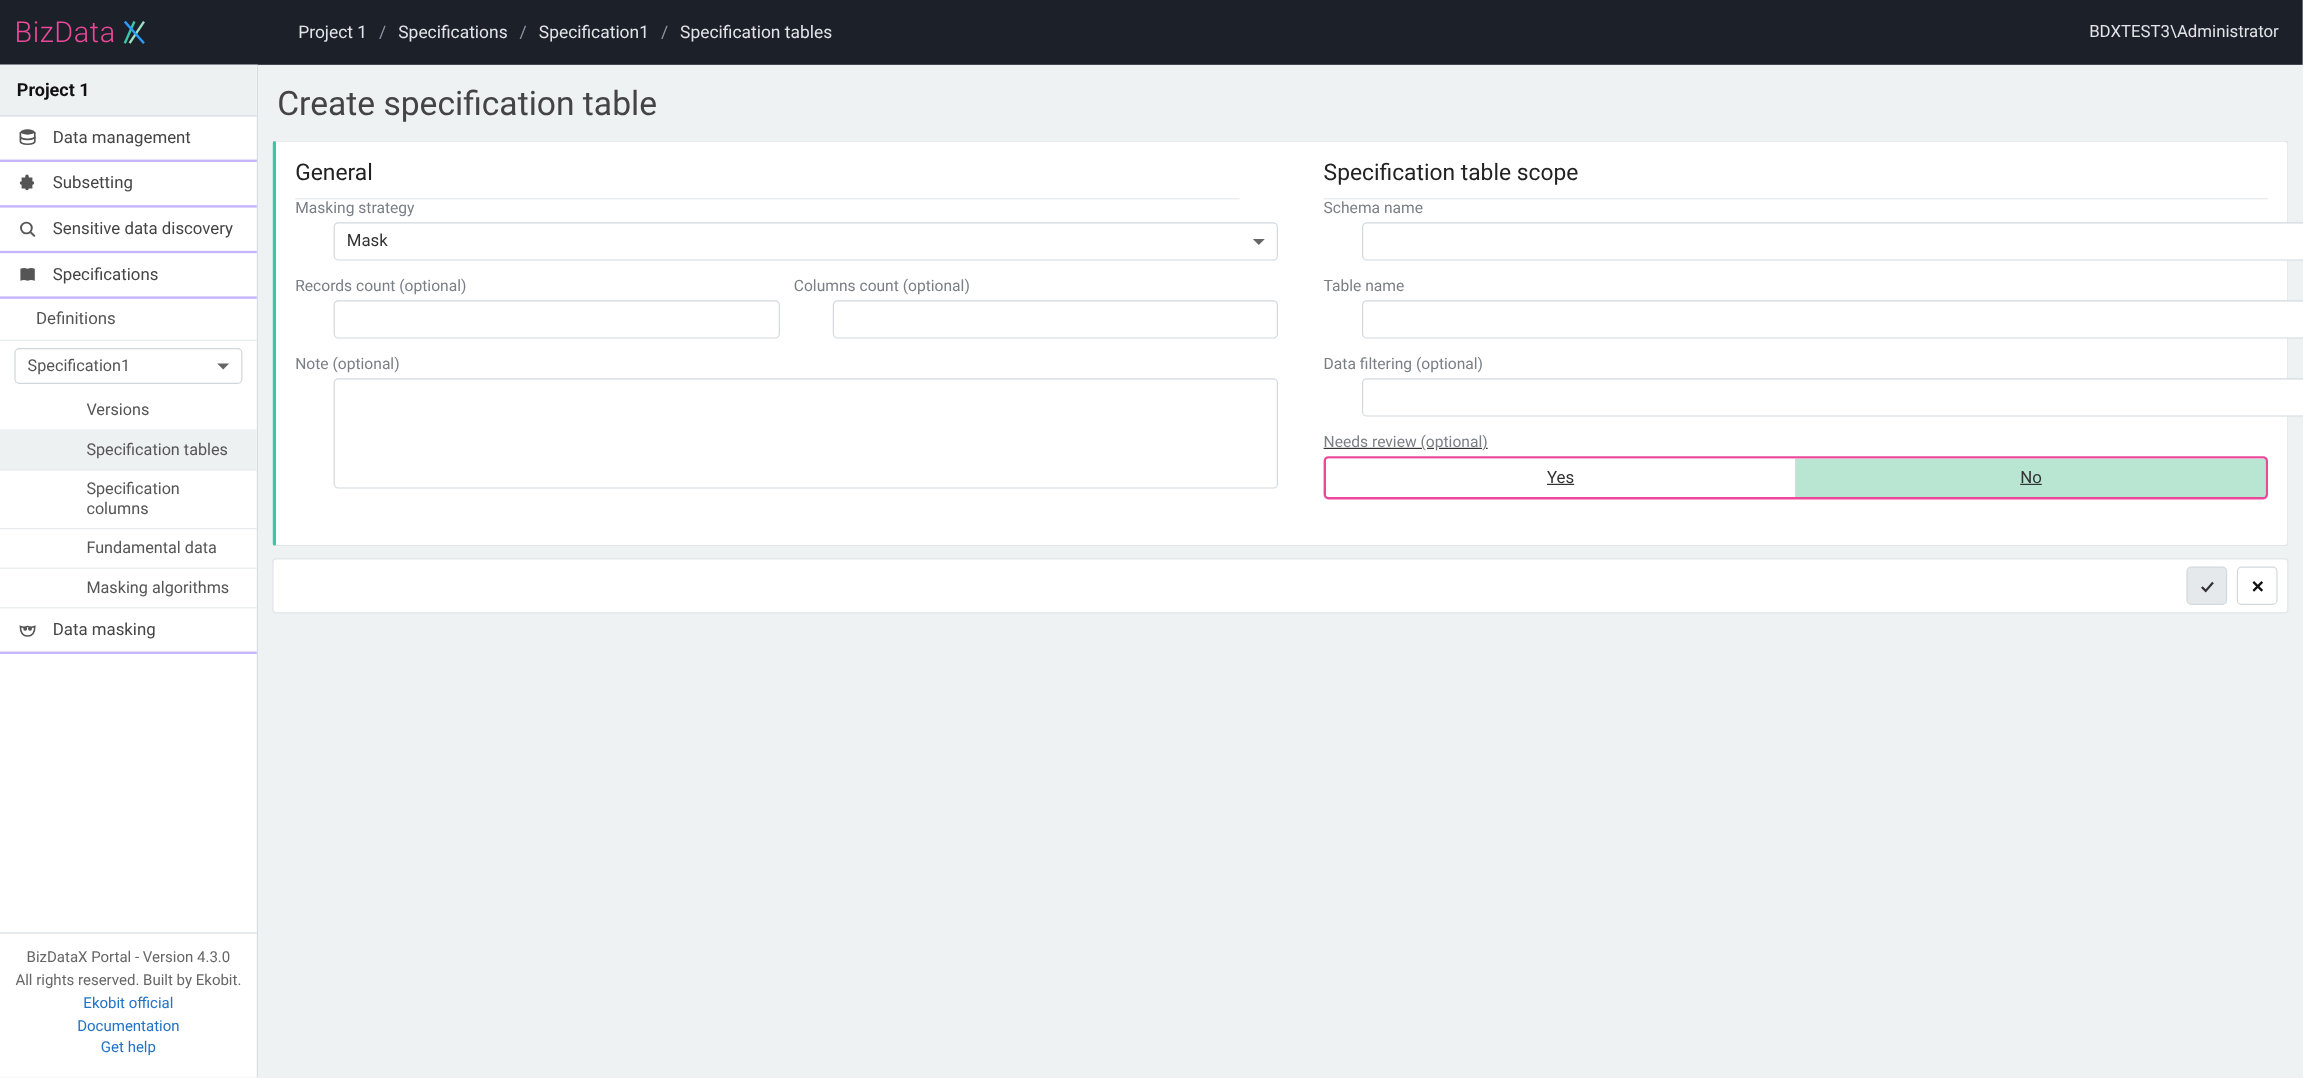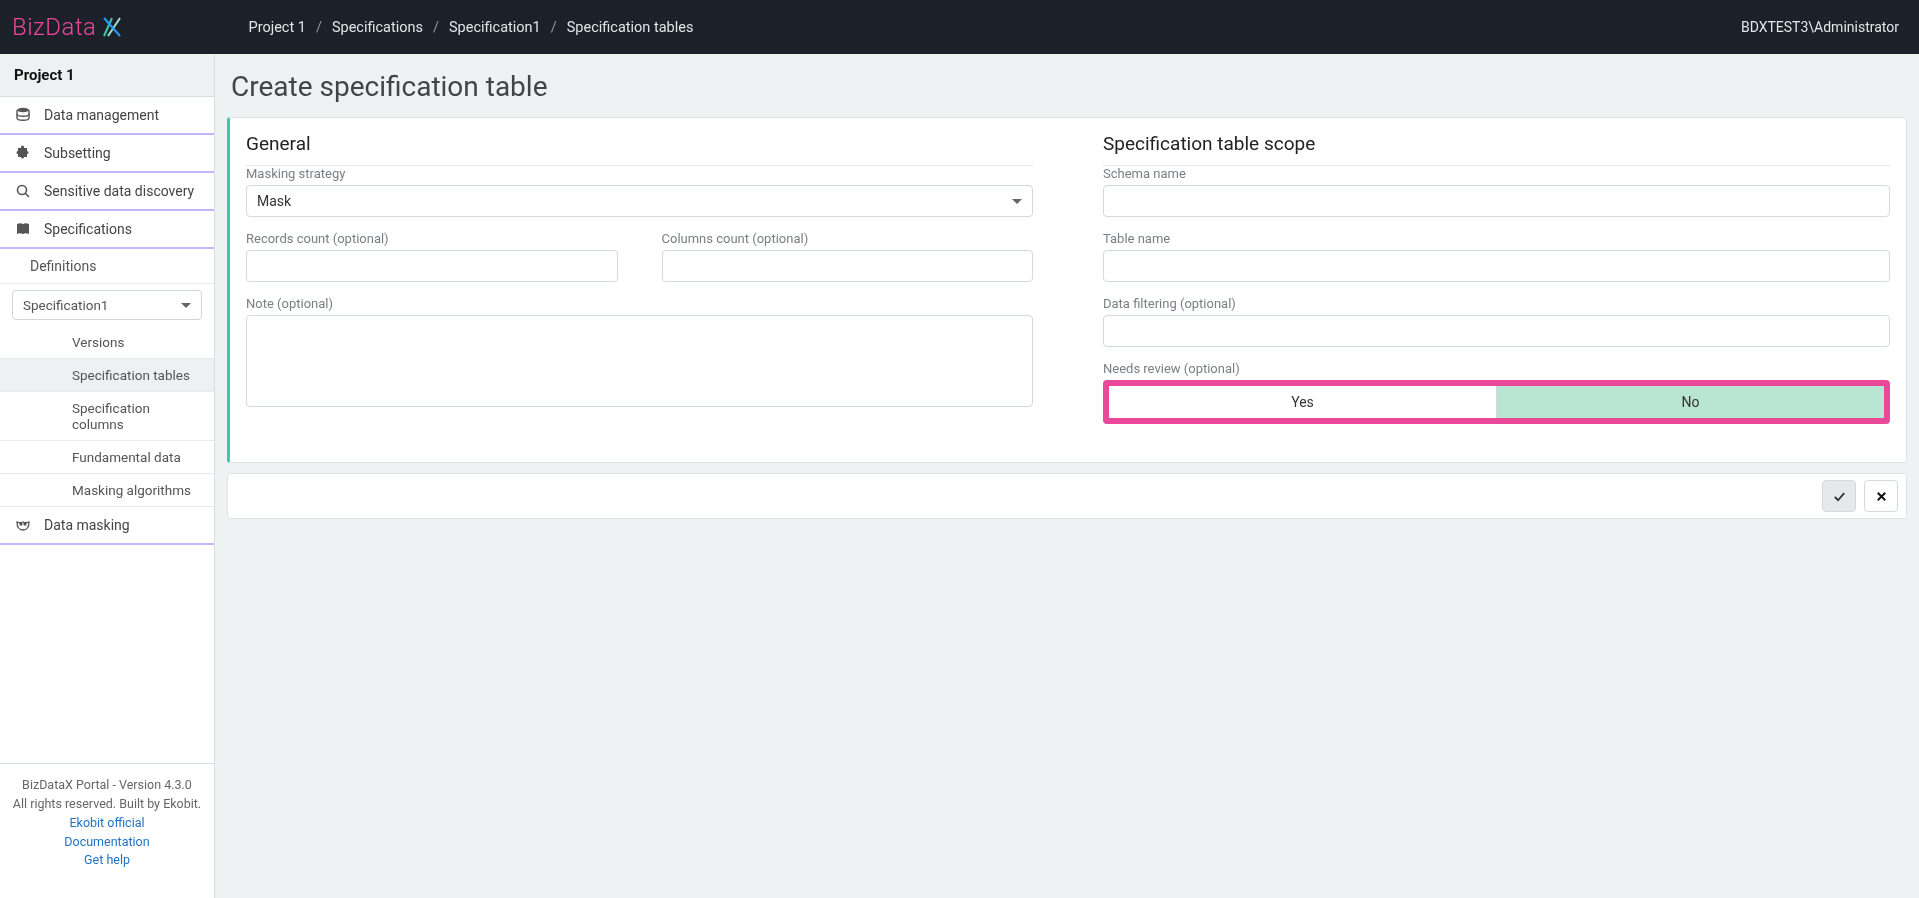--- a/index.html
+++ b/index.html
@@ -104,21 +104,21 @@
     align-items: center;
     justify-content: space-between;
     cursor: pointer;
     color: #555;
     font-size: 13.5px;
   }
 
   .sidebar-footer {
     margin-top: auto;
     border-top: 1px solid #d8dde1;
-    padding: 12px 10px 28px;
+    padding: 12px 10px 14px;
     text-align: center;
     font-size: 12.5px;
     color: #666;
     line-height: 1.5;
   }
   .sidebar-footer a { color: #2173c7; text-decoration: none; display: block; cursor:pointer;}
 
   
   .main {
     flex: 1;
@@ -159,34 +159,35 @@
   .field { margin-bottom: 14px; }
   .input, .textarea, .select {
     width: 100%;
     border: 1px solid #d3d9de;
     border-radius: 4px;
     padding: 7px 10px;
     font-size: 14px;
     color: #333;
     background: #fff;
     font-family: inherit;
+    margin-left: 32px;
   }
   .textarea { resize: none; height: 92px; }
   .select {
     display: flex;
     align-items: center;
     justify-content: space-between;
     cursor: pointer;
   }
   .row2 { display: flex; gap: 44px; }
   .row2 .field { flex: 1; }
 
   .toggle {
     display: flex;
-    border: 6px solid #ec4899;
+    border: 2px solid #ec4899;
     border-radius: 4px;
     overflow: hidden;
   }
   .toggle-opt {
     flex: 1;
     text-align: center;
     padding: 8px 0;
     cursor: pointer;
     font-size: 14px;
     background: #fff;
@@ -370,21 +371,21 @@
           <input class="input" value="" style="">
         </div>
         <div class="field">
           <label class="field-label">Table name</label>
           <input class="input" value="" style="">
         </div>
         <div class="field">
           <label class="field-label">Data filtering (optional)</label>
           <input class="input" value="" style="">
         </div>
-        <div class="field" style="margin-bottom:16px;">
+        <div class="field" style="margin-bottom:16px;text-decoration:underline;">
           <label class="field-label">Needs review (optional)</label>
           <div class="toggle">
             <div class="toggle-opt">Yes</div>
             <div class="toggle-opt selected">No</div>
           </div>
         </div>
       </div>
     </div>
 
     <div class="action-bar">

